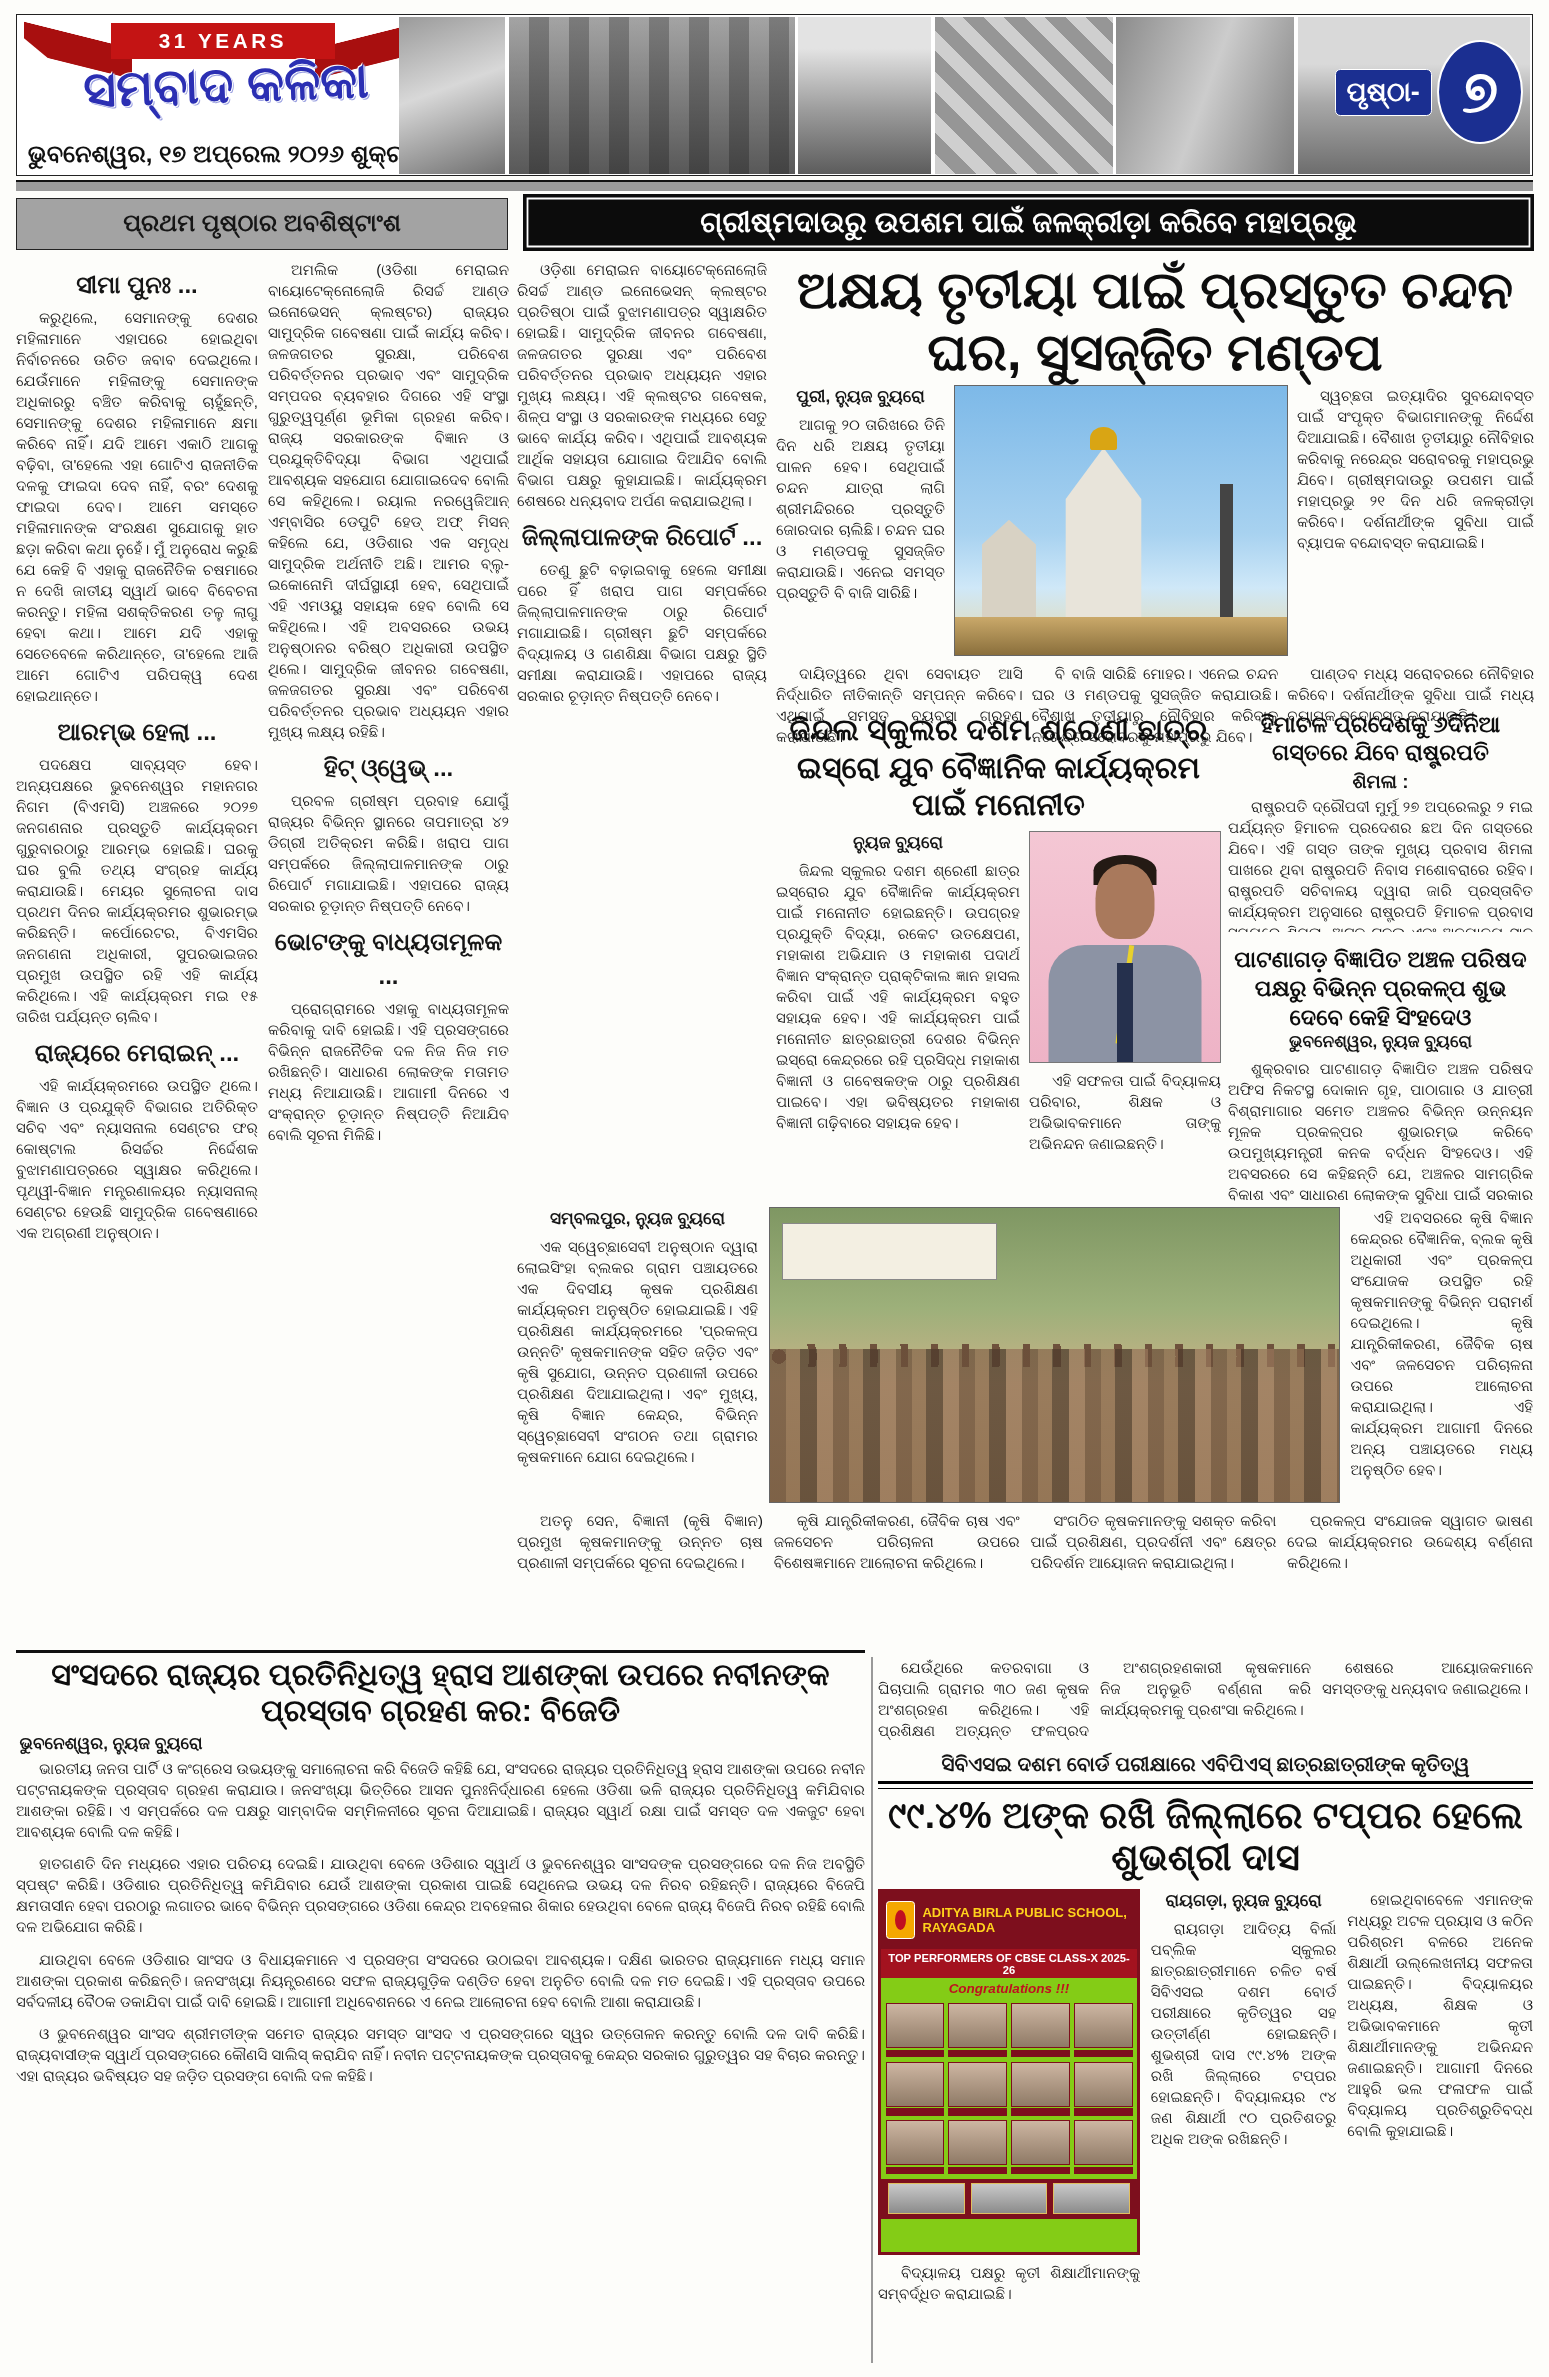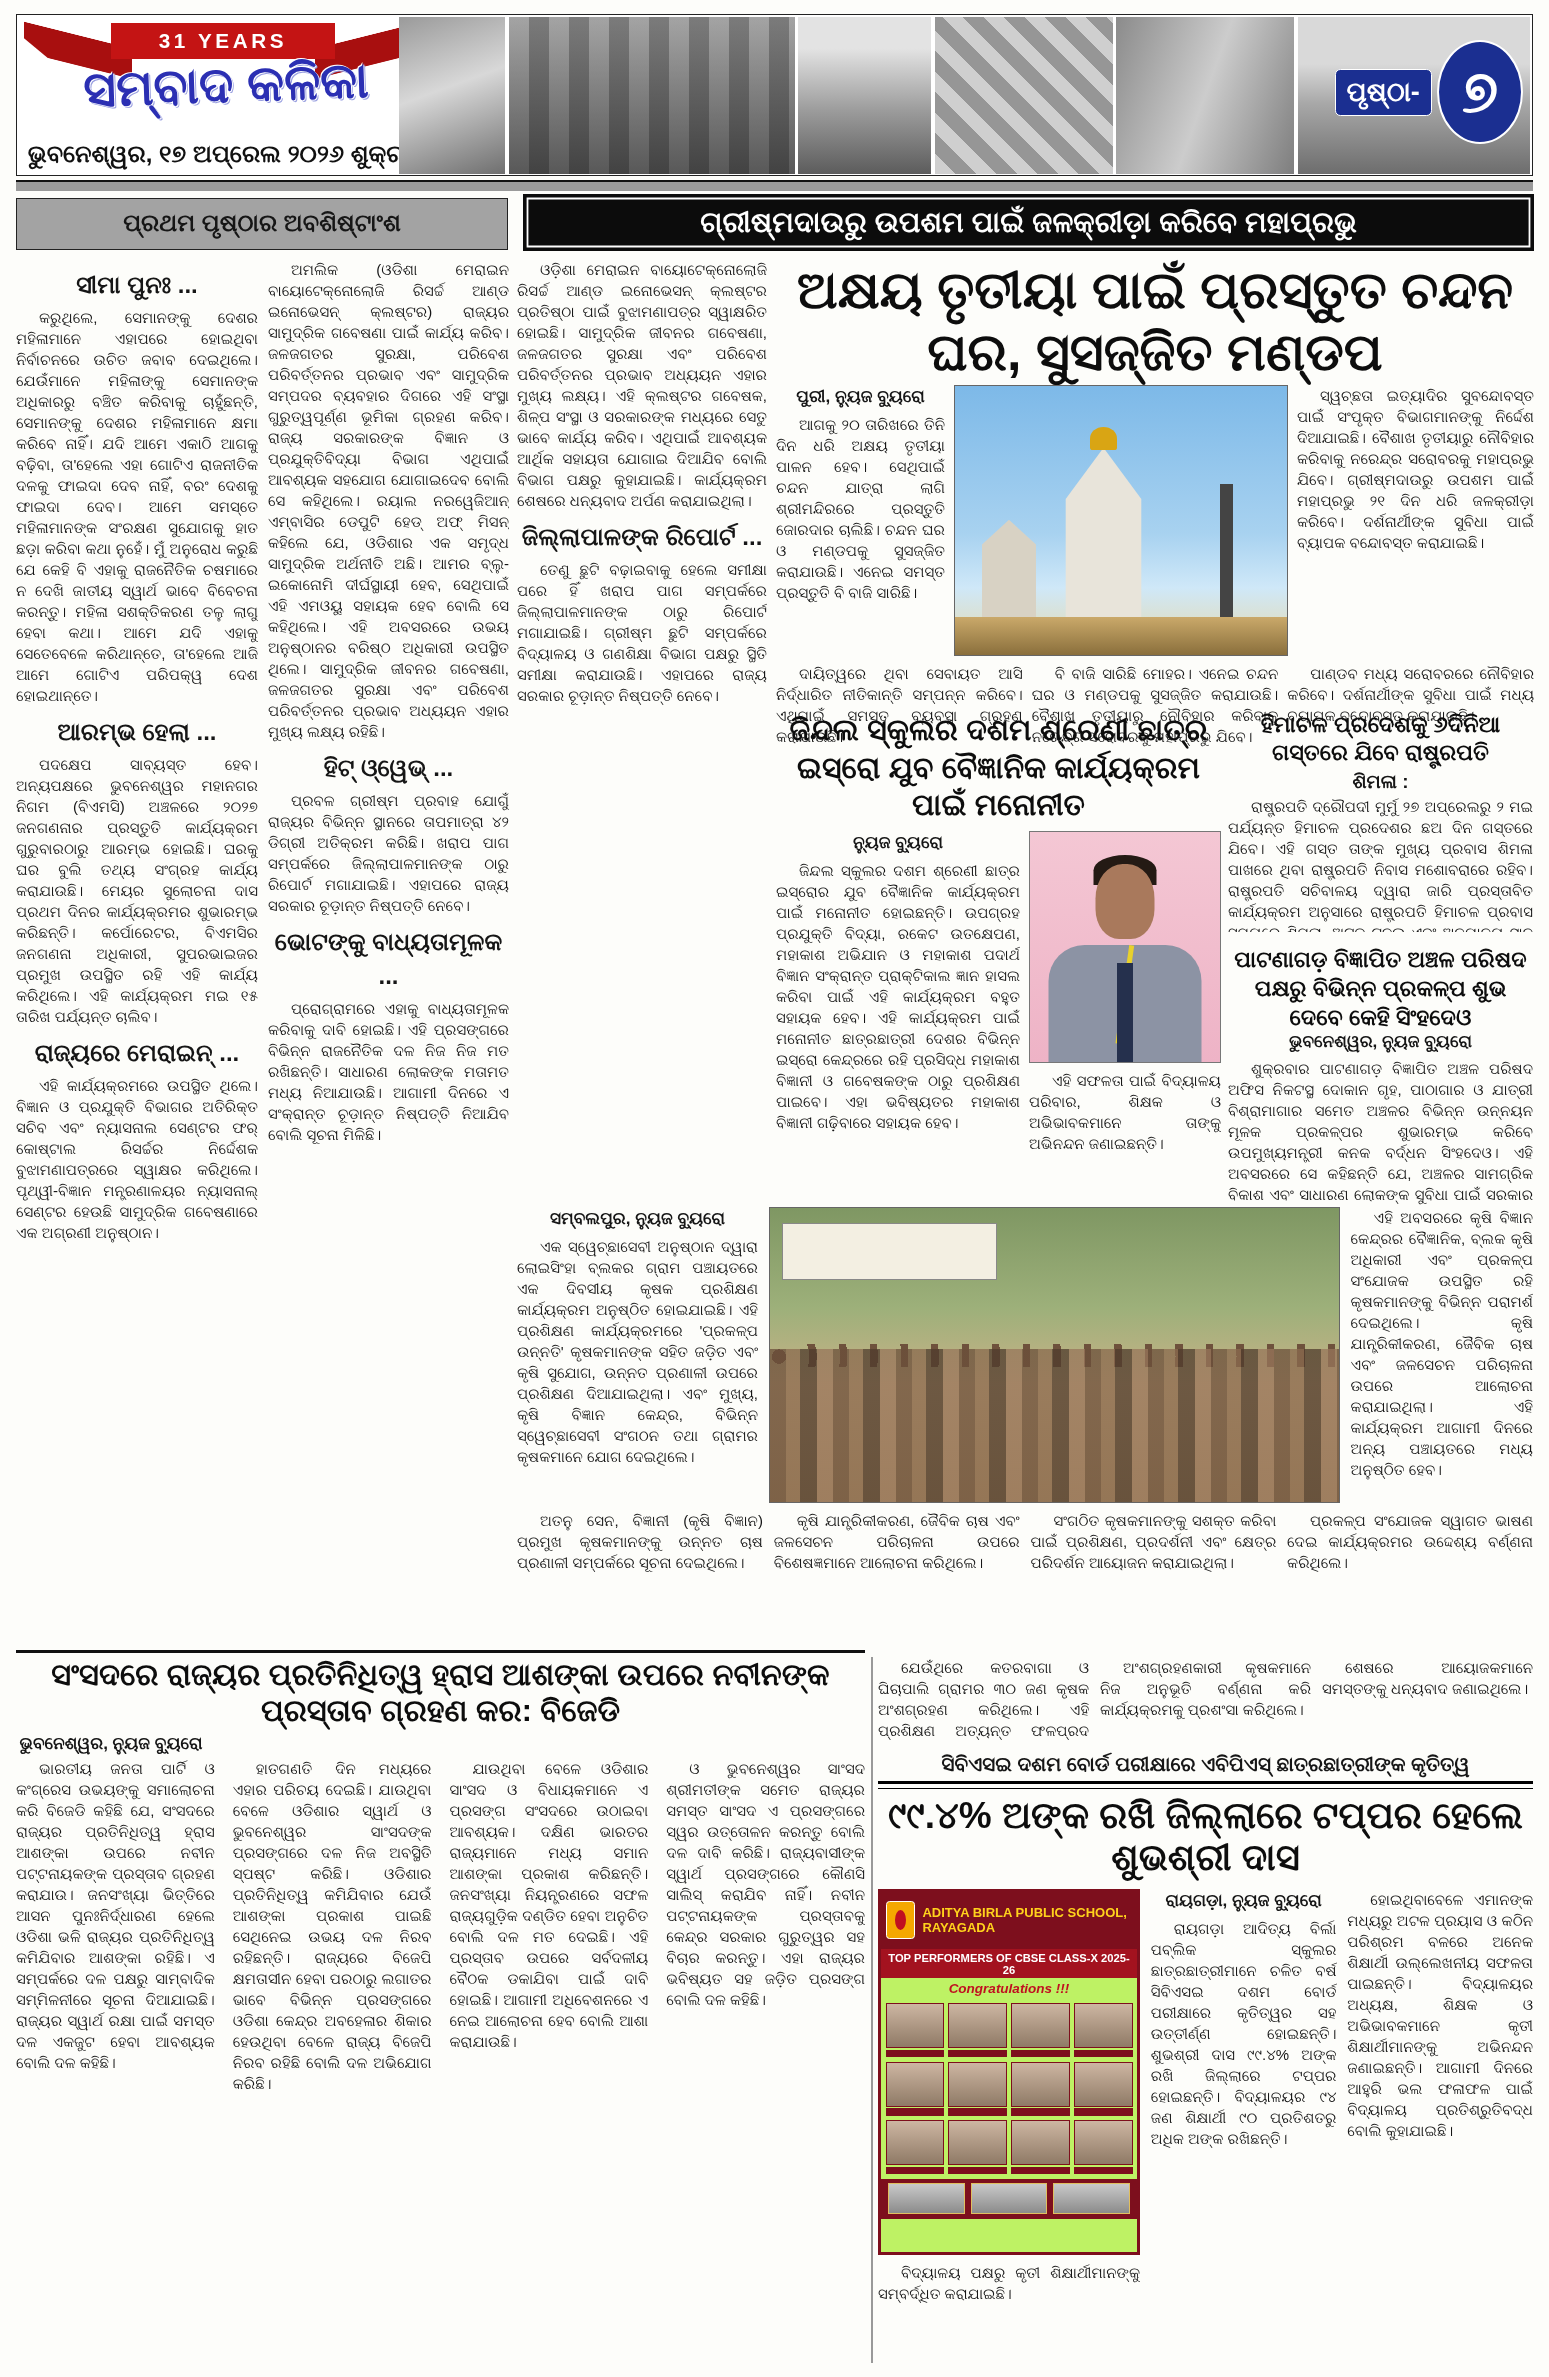--- a/index.html
+++ b/index.html
@@ -111,32 +111,32 @@
   .kbelow .col { flex:1; height:86px; }
   #kcont { left:878px; top:1657px; width:655px; height:88px; display:flex; gap:10.8px; }
   #kcont .col { flex:1; height:88px; }
 
   
   #rule-bjd { left:16px; top:1650px; width:849px; height:2.7px; background:#111; }
   #vrule { left:871px; top:1657px; width:1.8px; height:706px; background:#999; }
   #bjd { left:16px; top:1657px; width:849px; height:706px; }
   #bjd .headline { font-size:30.5px; }
   #bjd .byline { text-align:left; margin:5.4px 0 3.6px 3.6px; }
-  .bcols { display:flex; gap:18px; }
+  .bcols { display:flex; gap:6px;flex-direction:column; }
   .bcols .col { flex:1; height:607px; }
 
   
   #cbse { left:878px; top:1753px; width:655px; height:611px; }
   #cbse .kicker { font-size:20px; font-weight:bold; text-align:center; }
   .dblrule { height:8px; border-top:3.6px solid #000; border-bottom:1.8px solid #000; margin:4.5px 0 6.3px; }
   #cbse .headline { font-size:37px; line-height:1.15; margin-bottom:9px; }
   .crow { display:flex; gap:10.8px; }
   .cleft { width:262px; }
   .cc { flex:1; height:467px; }
-  #poster { width:262px; height:366px; border:3.6px solid #7d0f1d; background:#bef264; overflow:hidden; }
+  #poster { width:262px; height:366px; border:3.6px solid #7d0f1d; background:#84cc16; overflow:hidden; }
   .poster-head { background:#7d0f1d; height:57px; display:flex; align-items:center; gap:7.2px; padding:5.4px; }
   .poster-logo { width:38px; height:38px; background:#f5a800; border:1.8px solid #fff; border-radius:3.6px; position:relative; }
   .poster-logo:after { content:""; position:absolute; inset:8px; background:#c01020; border-radius:50%; }
   .poster-name { color:#ffd21c; font-weight:bold; font-size:13px; line-height:1.2; }
   .poster-sub { background:#a3121f; color:#fff; font-weight:bold; font-size:11.2px; text-align:center; padding:2.7px 1.8px; }
   .poster-congrats { color:#c01020; font-style:italic; font-weight:bold; font-size:13.5px; text-align:center; padding:2.7px 0; }
   .poster-grid { display:grid; grid-template-columns:repeat(4,1fr); gap:4.5px; padding:4.5px; }
   .pcell .ph { height:45px; background:linear-gradient(#cdb6a2,#8f7a66); border:0.9px solid #7d0f1d; }
   .pcell .nm { height:7.2px; background:#7d0f1d; margin-top:1.8px; }
   .poster-foot { background:#7d0f1d; height:40px; display:flex; gap:5.4px; padding:4.5px 7.2px; }

